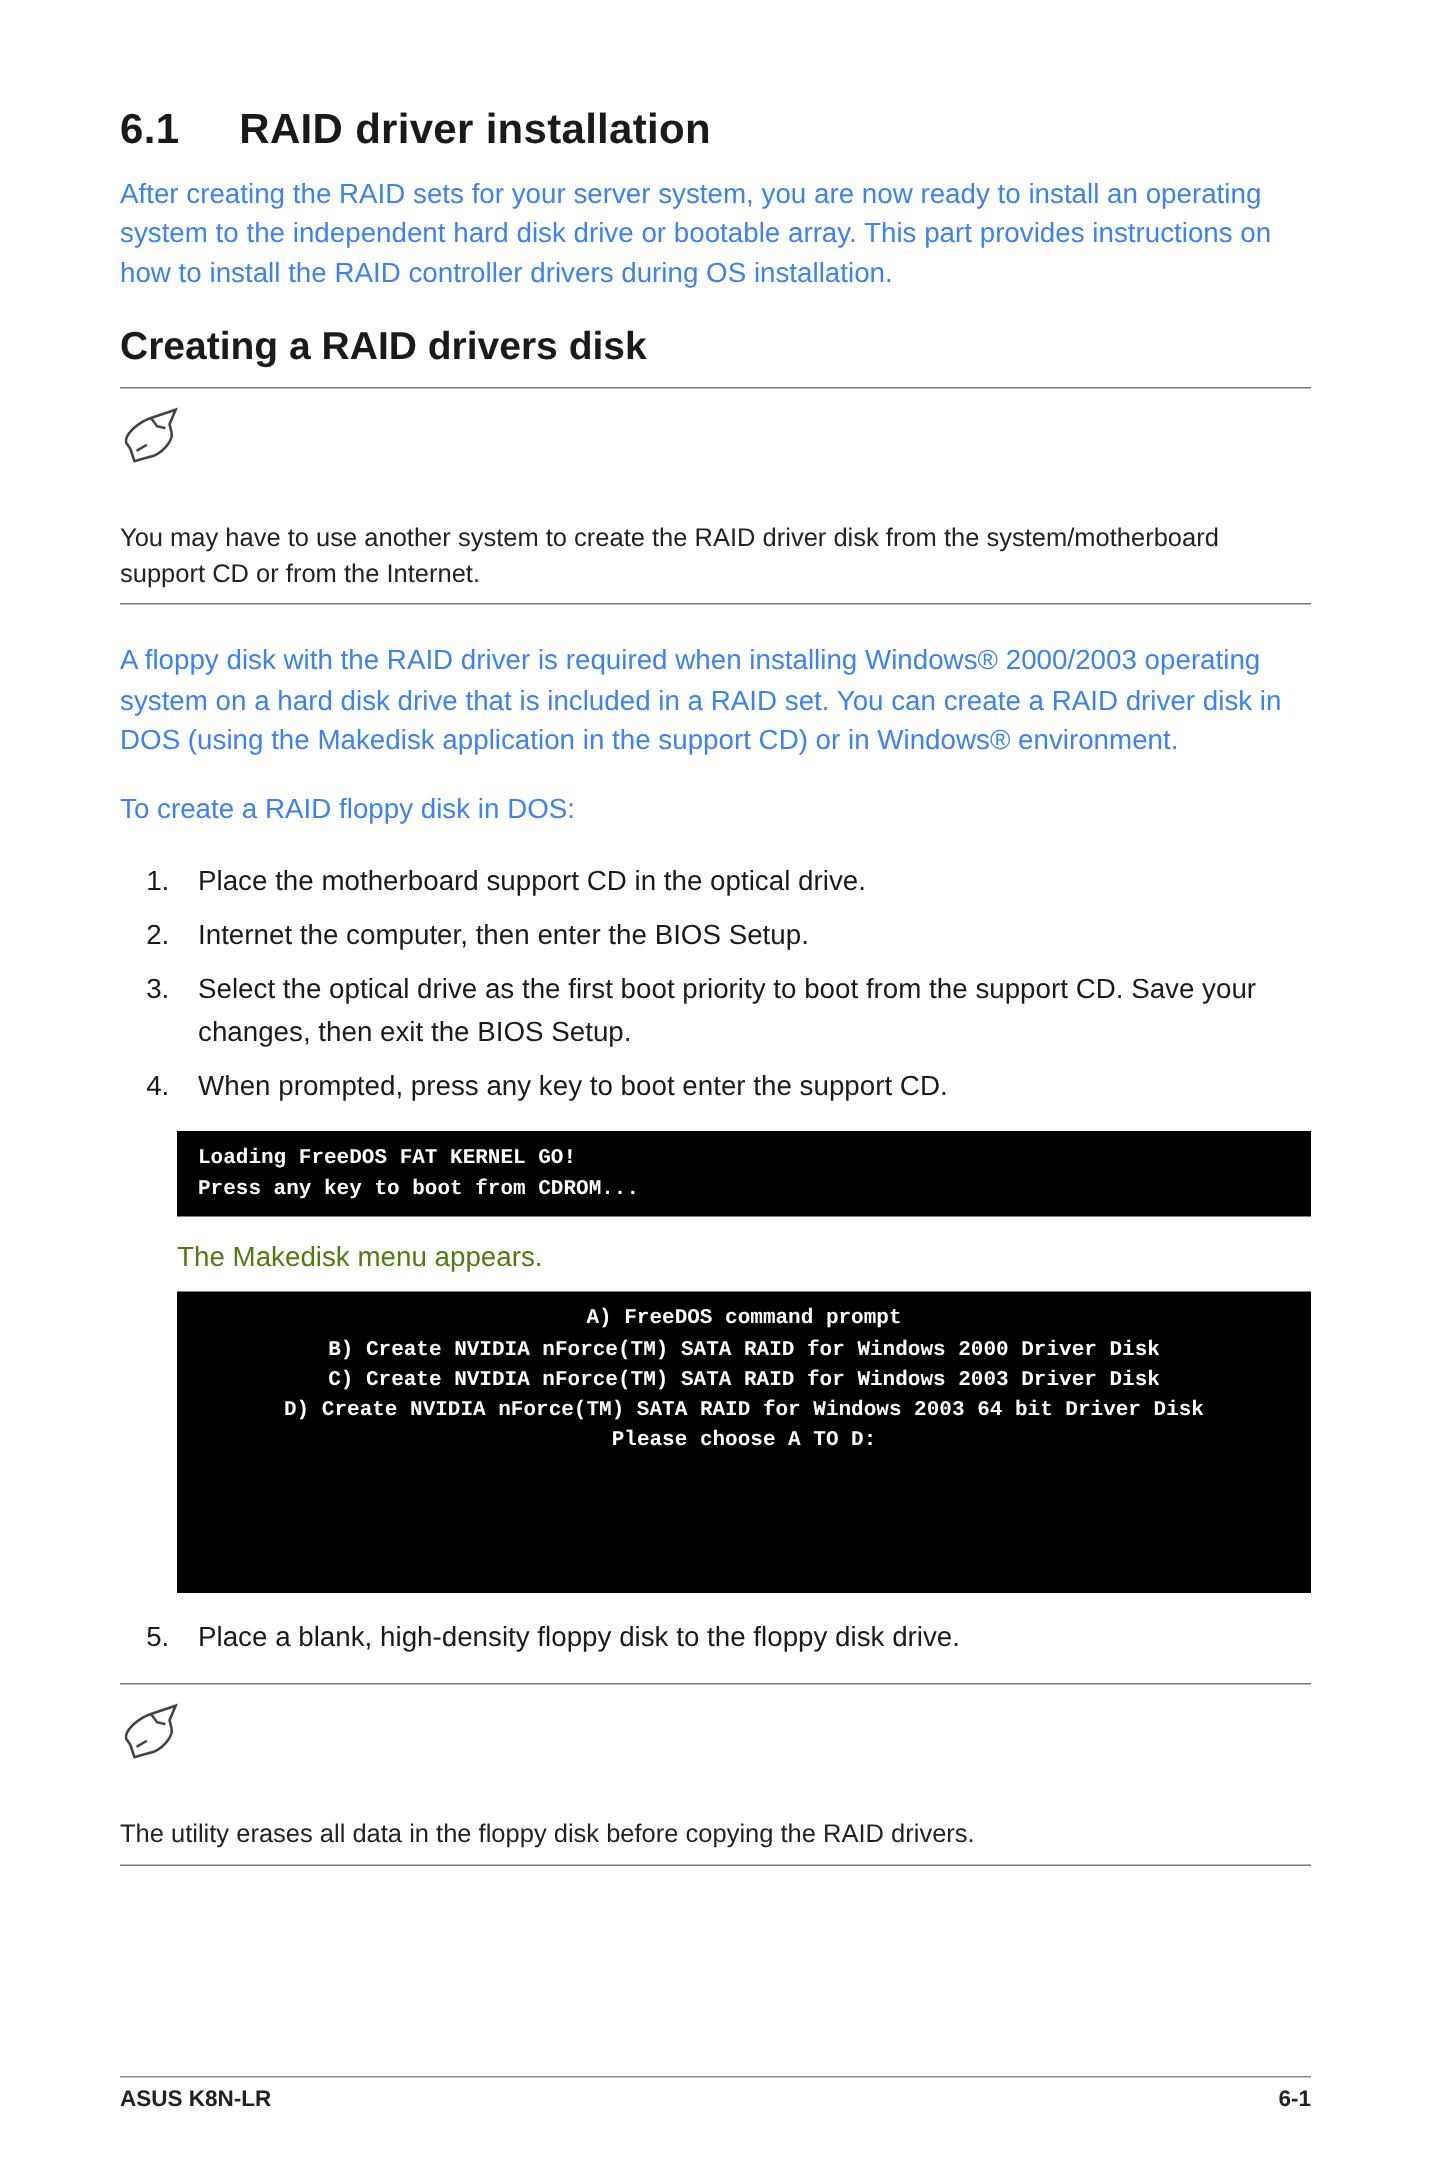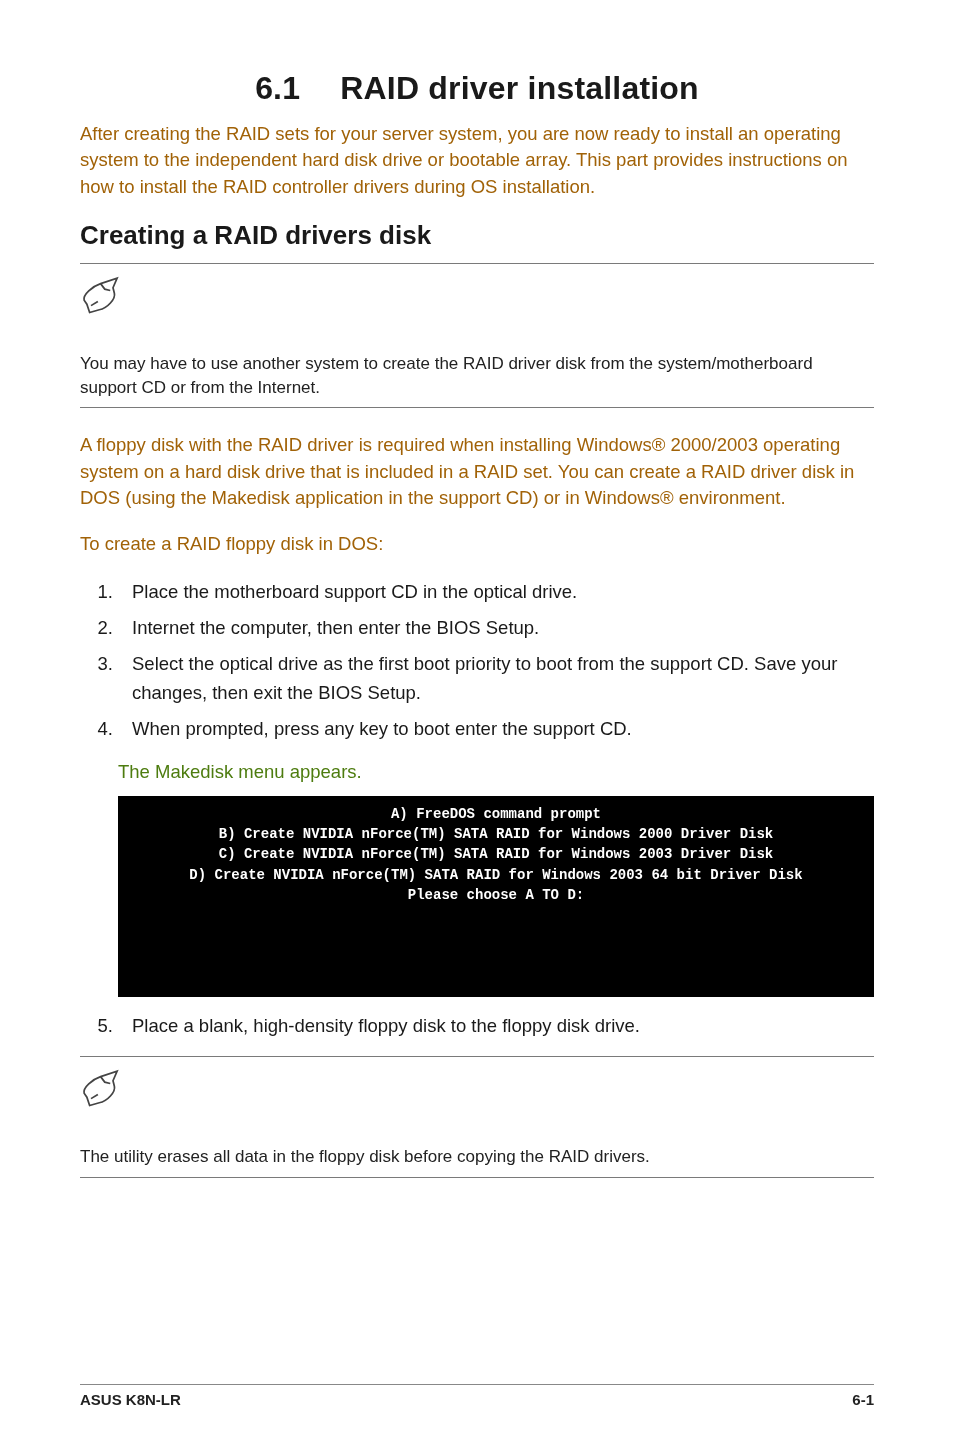--- a/index.html
+++ b/index.html
@@ -10,35 +10,34 @@
     color: #1a1a1a;
   }
   .page {
     width: 954px;
     min-height: 1438px;
     box-sizing: border-box;
     padding: 70px 80px 40px 80px;
     position: relative;
   }
   .h1 {
-    font-size: 32px;
+    font-size: 28px;
     font-weight: 700;
     margin: 0 0 14px 0;
     letter-spacing: 0.2px;
-    text-align: center;
   }
   .h1 .num {
     display: inline-block;
     margin-right: 40px;
   }
   .para {
     font-size: 18.5px;
     line-height: 1.42;
     margin: 0 0 20px 0;
-    color: #a16207;
+    color: #3b82f6;
   }
   .h2 {
     font-size: 26px;
     font-weight: 700;
     margin: 10px 0 12px 0;
   }
   .note-block {
     display: flex;
     align-items: flex-start;
     gap: 30px;
@@ -138,20 +137,22 @@
 
   <p class="para">To create a RAID floppy disk in DOS:</p>
 
   <ol class="steps">
     <li>Place the motherboard support CD in the optical drive.</li>
     <li>Internet the computer, then enter the BIOS Setup.</li>
     <li>Select the optical drive as the first boot priority to boot from the support CD. Save your changes, then exit the BIOS Setup.</li>
     <li>When prompted, press any key to boot enter the support CD.</li>
   </ol>
 
+  <div class="terminal">Loading FreeDOS FAT KERNEL GO!
+Press any key to boot from CDROM...</div>
 
   <p class="sub-para">The Makedisk menu appears.</p>
 
   <div class="terminal tall">A) FreeDOS command prompt
 B) Create NVIDIA nForce(TM) SATA RAID for Windows 2000 Driver Disk
 C) Create NVIDIA nForce(TM) SATA RAID for Windows 2003 Driver Disk
 D) Create NVIDIA nForce(TM) SATA RAID for Windows 2003 64 bit Driver Disk
 Please choose A TO D:</div>
 
   <ol class="steps" start="5">

